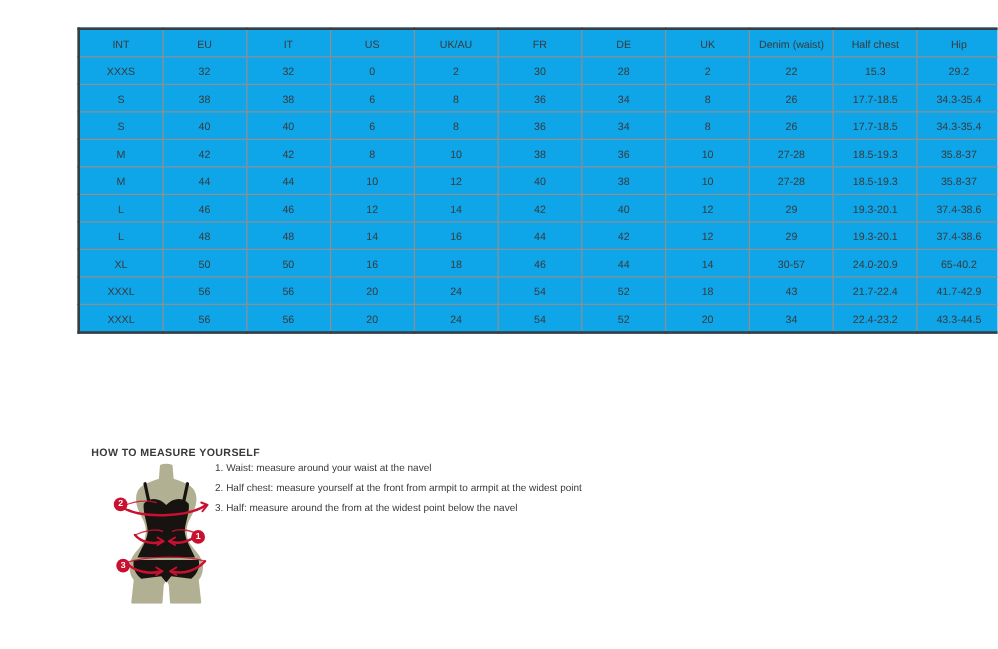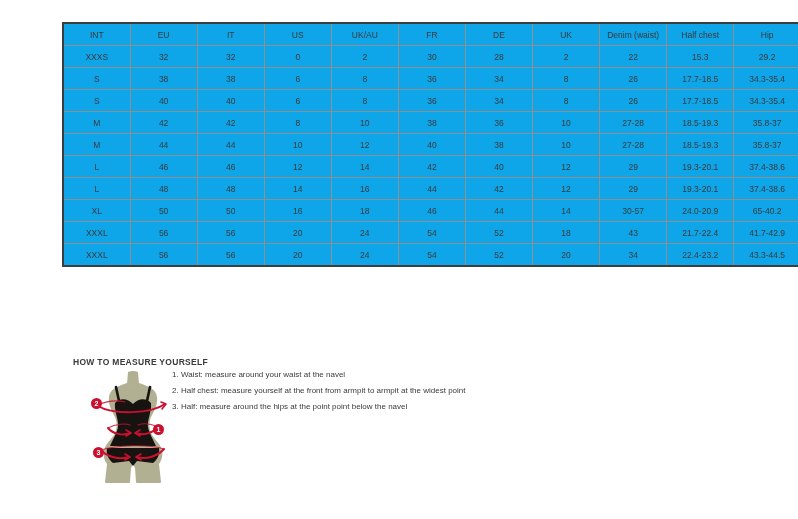--- a/index.html
+++ b/index.html
@@ -269,16 +269,16 @@
       <path class="m-arrow" d="M56,84 L51,87 L56,90"></path>
     </svg>
     <div class="badge badge-chest">2</div>
     <div class="badge badge-waist">1</div>
     <div class="badge badge-hips">3</div>
   </div>
 
   <ol class="instructions">
       <li><span>1. </span><span class="instr-term">Waist</span><span>: measure around your waist at the navel</span></li>
       <li><span>2. </span><span class="instr-term">Half chest</span><span>: measure yourself at the front from armpit to armpit at the widest point</span></li>
-      <li><span>3. </span><span class="instr-term">Half</span><span>: measure around the hips at the point point below the navel</span></li>
+      <li><span>3. </span><span class="instr-term">Half</span><span>: measure around the from at the widest point below the navel</span></li>
     </ol>
 
 </div>
 
 </body></html>

